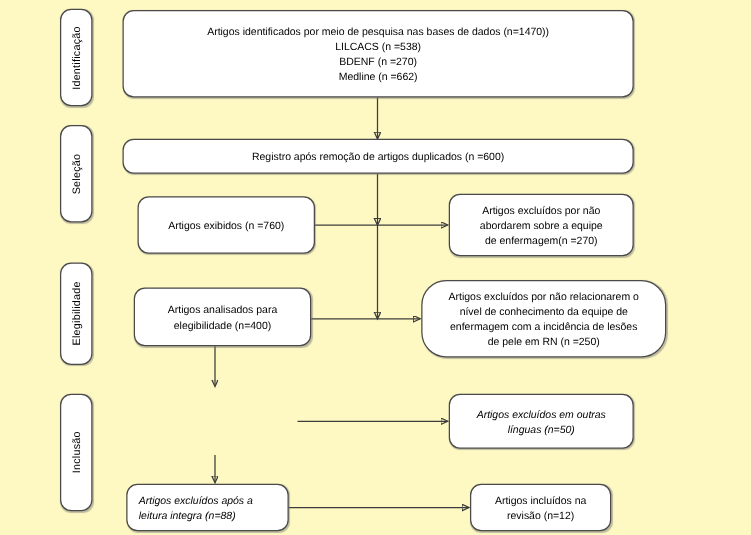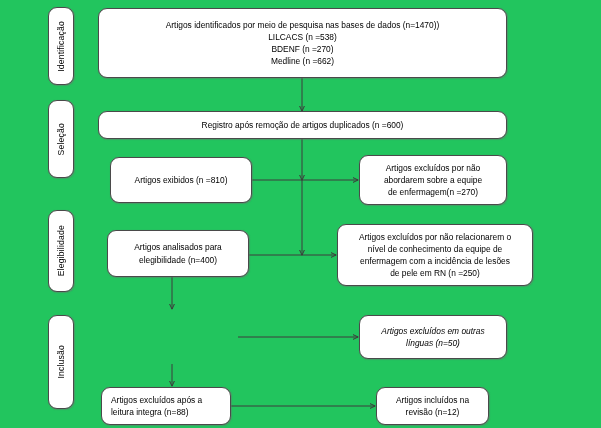--- a/index.html
+++ b/index.html
@@ -8,21 +8,21 @@
     background: #ffffff;
   }
   body {
     font-family: "Liberation Sans", sans-serif;
     -webkit-font-smoothing: antialiased;
   }
   #stage {
     position: relative;
     width: 601px;
     height: 428px;
-    background: #22c55e;
+    background: #fef9c3;
     overflow: hidden;
   }
   .node {
     position: absolute;
     box-sizing: border-box;
     background: #ffffff;
     border: 1px solid #4a4a4a;
     border-radius: 9px;
     display: flex;
     align-items: center;
@@ -119,41 +119,41 @@
 
   <div class="node" style="left:98px; top:8px; width:409px; height:70px;">
     <div>Artigos  identificados por meio de pesquisa nas bases de dados (n=1470))<br>LILCACS (n =538)<br>BDENF (n =270)<br>Medline (n =662)</div>
   </div>
 
   <div class="node" style="left:98px; top:111px; width:409px; height:28px;">
     <div>Registro após remoção de artigos duplicados (n =600)</div>
   </div>
 
   <div class="node" style="left:110px; top:157px; width:142px; height:46px;">
-    <div>Artigos exibidos (n =810)</div>
+    <div>Artigos exibidos (n =760)</div>
   </div>
 
   <div class="node" style="left:359px; top:155px; width:148px; height:50px;align-items:center;">
     <div>Artigos excluídos por não<br>abordarem sobre a equipe<br>de enfermagem(n =270)</div>
   </div>
 
   <div class="node" style="left:107px; top:230px; width:142px; height:47px;">
     <div>Artigos analisados para<br>elegibilidade (n=400)</div>
   </div>
 
-  <div class="node" style="left:337px; top:224px; width:196px; height:62px;">
+  <div class="node" style="left:337px; top:224px; width:196px; height:62px;border-radius:20px;">
     <div>Artigos excluídos por não relacionarem o<br>nível de conhecimento da equipe de<br>enfermagem com a incidência de lesões<br>de pele em RN (n =250)</div>
   </div>
 
 
   <div class="node" style="left:359px; top:315px; width:148px; height:44px;font-style:italic;">
     <div>Artigos excluídos em outras<br>línguas (n=50)</div>
   </div>
 
-  <div class="node left-text" style="left:101px; top:387px; width:130px; height:38px;">
+  <div class="node left-text" style="left:101px; top:387px; width:130px; height:38px;font-style:italic;">
     <div>Artigos excluídos após a<br>leitura integra (n=88)</div>
   </div>
 
   <div class="node" style="left:376px; top:387px; width:113px; height:38px;">
     <div>Artigos incluídos na<br>revisão (n=12)</div>
   </div>
 
 </div>
 
 </body></html>

